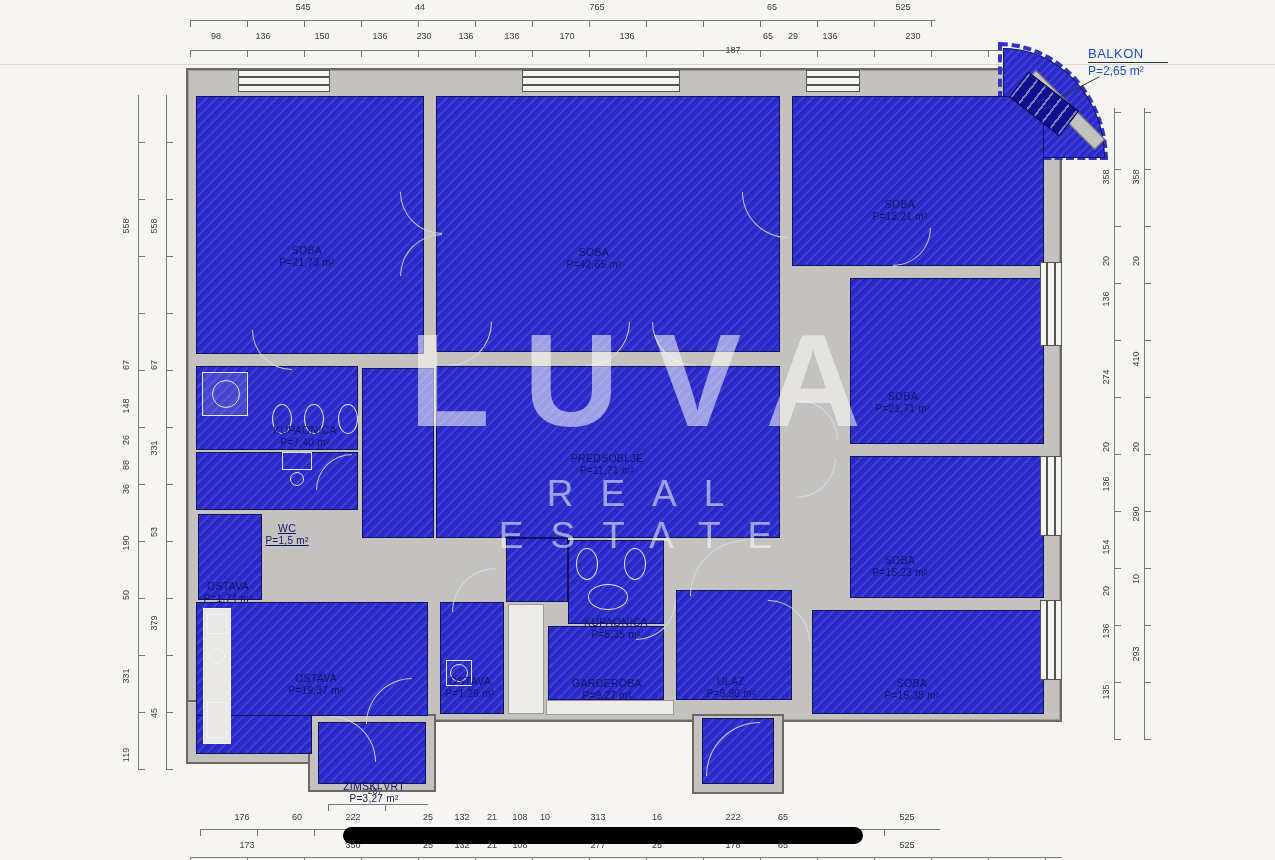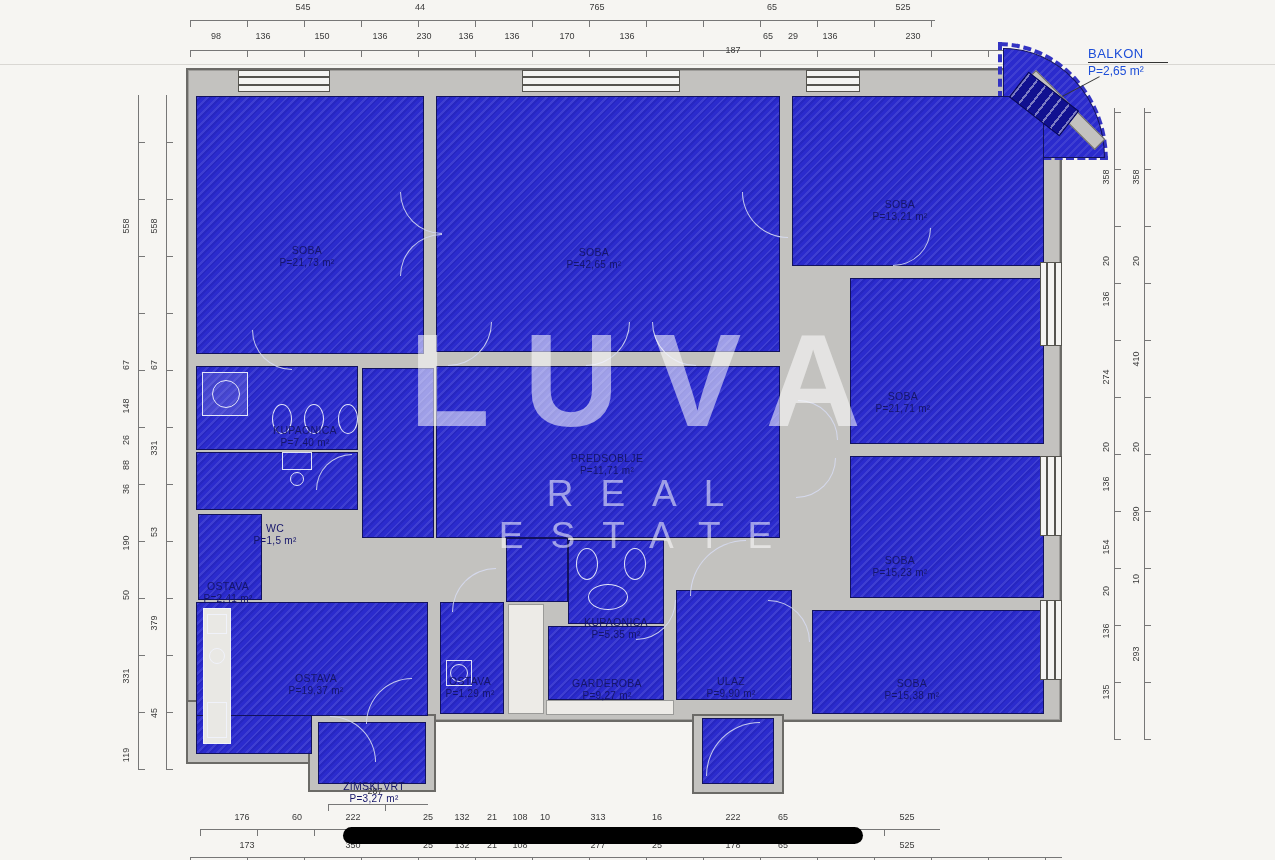--- a/index.html
+++ b/index.html
@@ -105,28 +105,28 @@
     <div class="rlabel" style="left: 547px; top: 408px;">
       <div class="rname">PREDSOBLJE</div>
       <div class="rarea">P=11,71 m²</div>
     </div>
     <div class="room" style="left: 196px; top: 366px; width: 162px; height: 84px;"></div>
     <div class="rlabel" style="left: 245px; top: 380px;">
       <div class="rname">KUPAONICA</div>
       <div class="rarea">P=7,40 m²</div>
     </div>
     <div class="room" style="left: 196px; top: 452px; width: 162px; height: 58px;"></div>
-    <div class="rlabel" style="left: 215px; top: 478px;">
+    <div class="rlabel" style="left: 227px; top: 478px; text-decoration: underline;">
       <div class="rname">WC</div>
       <div class="rarea">P=1,5 m²</div>
     </div>
     <div class="room" style="left: 198px; top: 514px; width: 64px; height: 86px;"></div>
     <div class="rlabel" style="left: 168px; top: 536px;">
       <div class="rname">OSTAVA</div>
-      <div class="rarea">P=2,41 m²</div>
+      <div class="rarea">P=1,74 m²</div>
     </div>
     <div class="room" style="left: 196px; top: 602px; width: 232px; height: 114px;"></div>
     <div class="rlabel" style="left: 256px; top: 628px;">
       <div class="rname">OSTAVA</div>
       <div class="rarea">P=19,37 m²</div>
     </div>
     <div class="room" style="left: 318px; top: 722px; width: 108px; height: 62px;"></div>
     <div class="rlabel" style="left: 314px; top: 736px;">
       <div class="rname">ZIMSKI VRT</div>
       <div class="rarea">P=3,27 m²</div>

